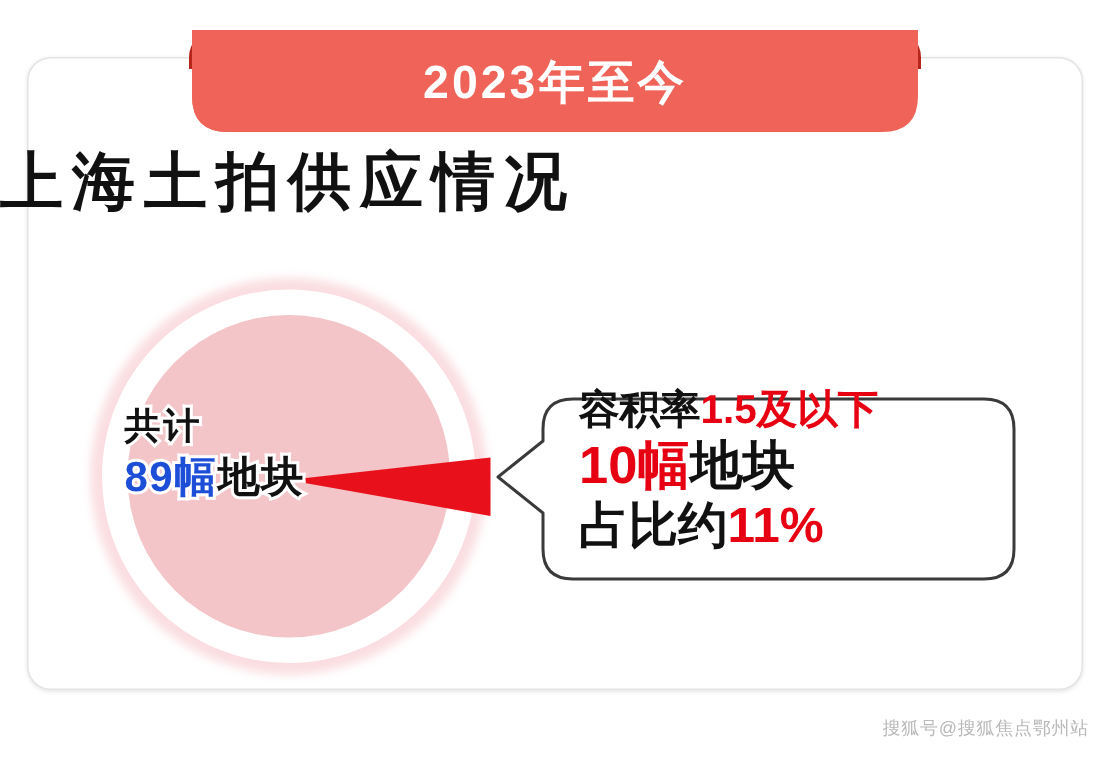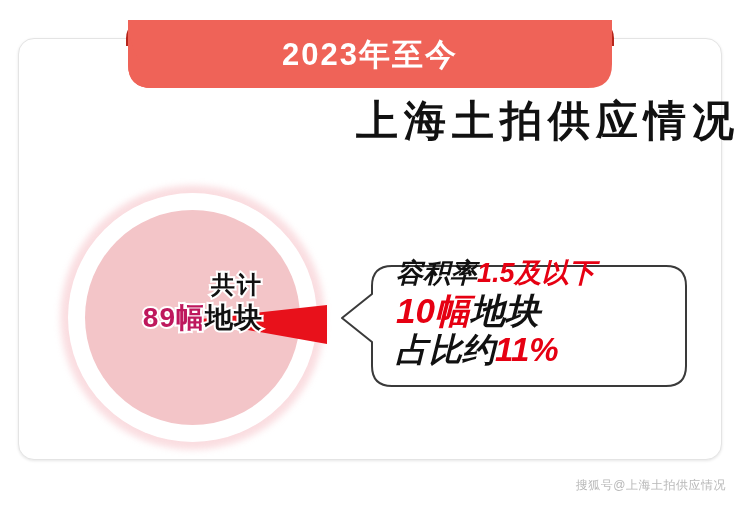--- a/index.html
+++ b/index.html
@@ -77,21 +77,21 @@
     z-index: 3;
     text-align: center;
   }
 
   
   .main-title {
     position: absolute;
     left: 0;
     top: 96px;
     width: 740px;
-    text-align: right;
+    text-align: left;
     font-size: 42px;
     font-weight: bold;
     color: #111111;
     letter-spacing: 6px;
     line-height: 1.2;
   }
 
   
   .pie-zone {
     position: absolute;
@@ -137,51 +137,50 @@
     top: 0;
     width: 290px;
     height: 285px;
   }
 
   .pie-label {
     position: absolute;
     left: 28px;
     top: 92px;
     width: 180px;
-    text-align: right;
+    text-align: left;
     line-height: 1.12;
     z-index: 5;
   }
   .pie-label .line1 {
     font-size: 24px;
     font-weight: bold;
     color: #111111;
     -webkit-text-stroke: 4px #ffffff;
     paint-order: stroke fill;
     letter-spacing: 2px;
   }
   .pie-label .line2 {
     font-size: 28px;
     font-weight: bold;
     -webkit-text-stroke: 4px #ffffff;
     paint-order: stroke fill;
     letter-spacing: 1px;
     margin-top: 3px;
   }
-  .pie-label .line2 .num { color: #be185d; }
+  .pie-label .line2 .num { color: #1d4ed8; }
   .pie-label .line2 .unit { color: #111111; }
 
   
   .callout {
     position: absolute;
-    left: 340px;
+    left: 330px;
     top: 244px;
     width: 350px;
     height: 150px;
-    font-style: italic;
   }
   .callout svg { position: absolute; left: 0; top: 0; }
   .callout-text {
     position: absolute;
     left: 56px;
     top: 14px;
     width: 290px;
     z-index: 2;
   }
   .callout-line {
@@ -247,15 +246,15 @@
       <path d="M52,22 H326 Q346,22 346,42 V122 Q346,142 326,142
                H52 Q32,142 32,122 V98 L2,74 L32,50 V42 Q32,22 52,22 Z" fill="#ffffff" stroke="#3a3a3a" stroke-width="2" stroke-linejoin="round"></path>
     </svg>
     <div class="callout-text">
       <div class="callout-line cl1"><span>容积率</span><span class="hl">1.5及以下</span></div>
       <div class="callout-line cl2"><span class="hl">10幅</span><span>地块</span></div>
       <div class="callout-line cl3"><span>占比约</span><span class="hl">11%</span></div>
     </div>
   </div>
 
-  <div class="watermark">搜狐号@上海土拍供应情况</div>
+  <div class="watermark">搜狐号@搜狐焦点鄂州站</div>
 
 </div>
 
 </body></html>

